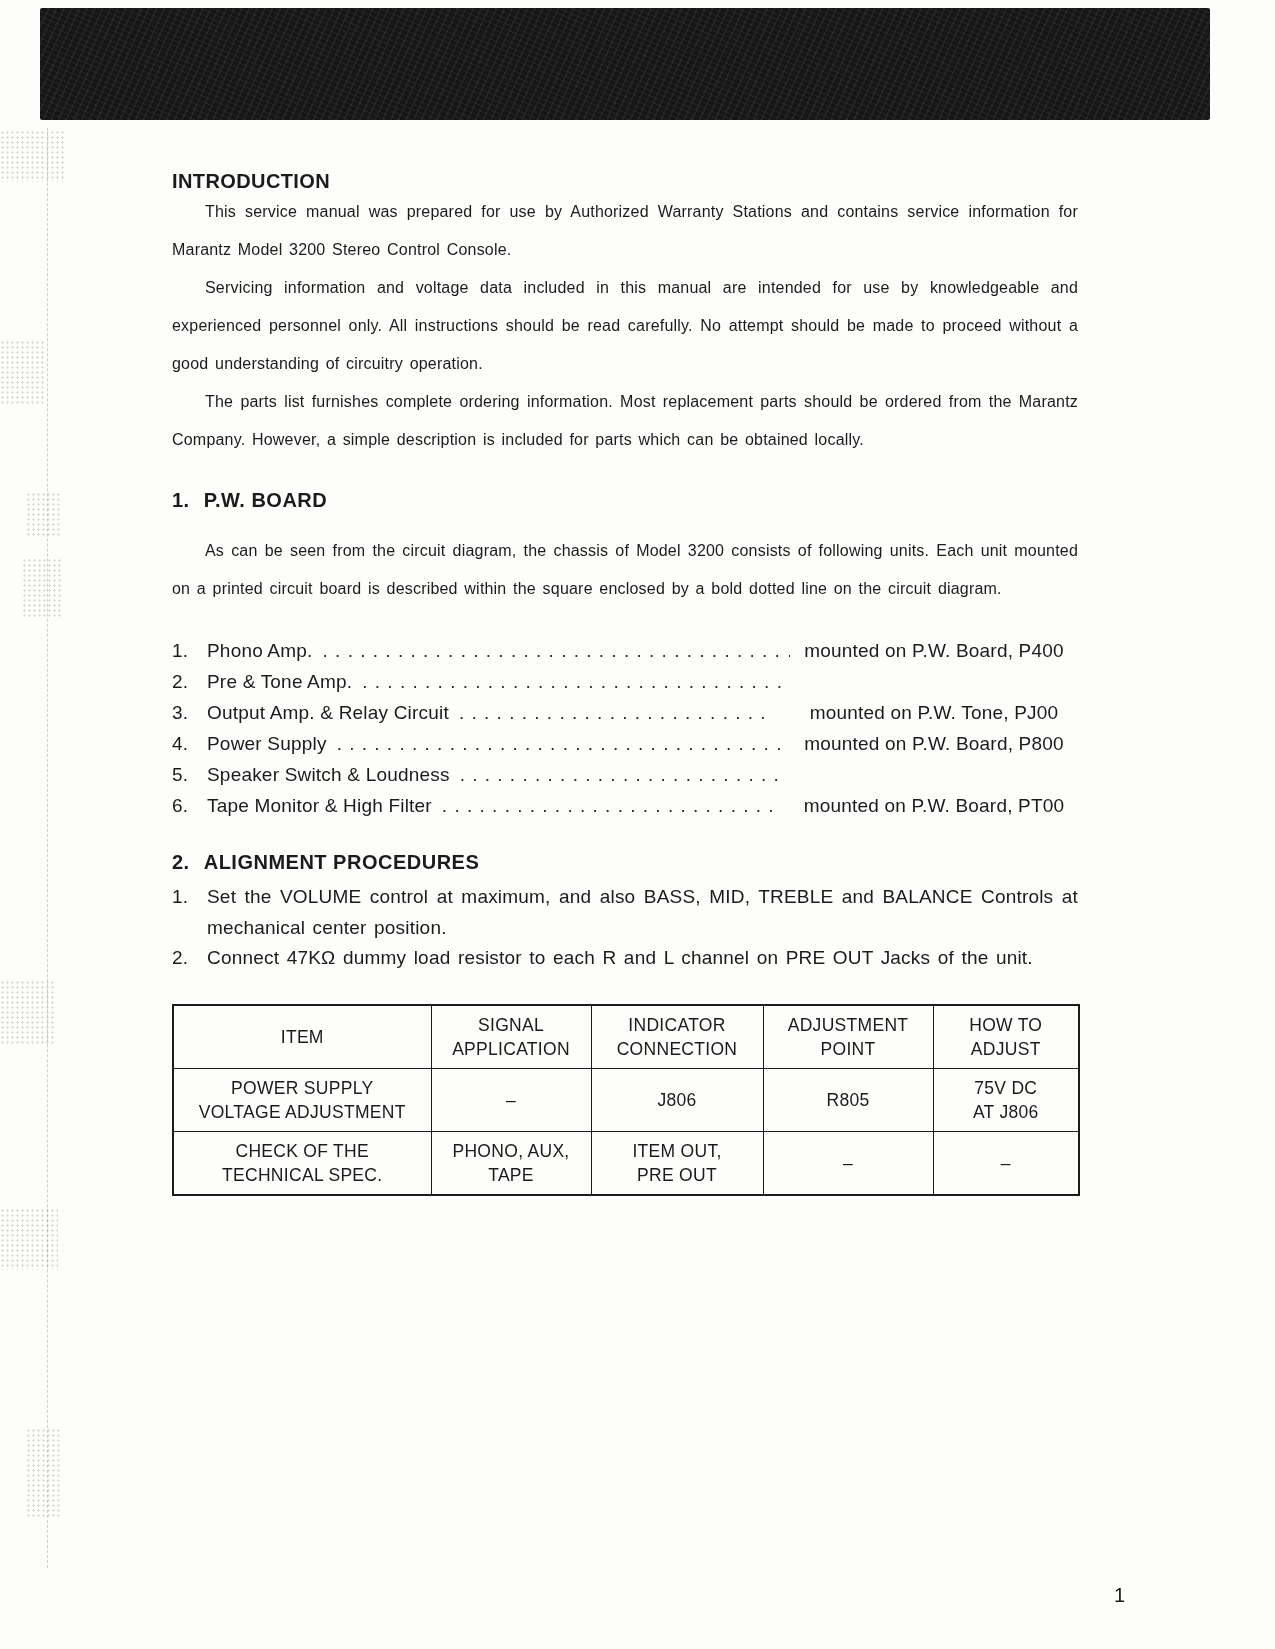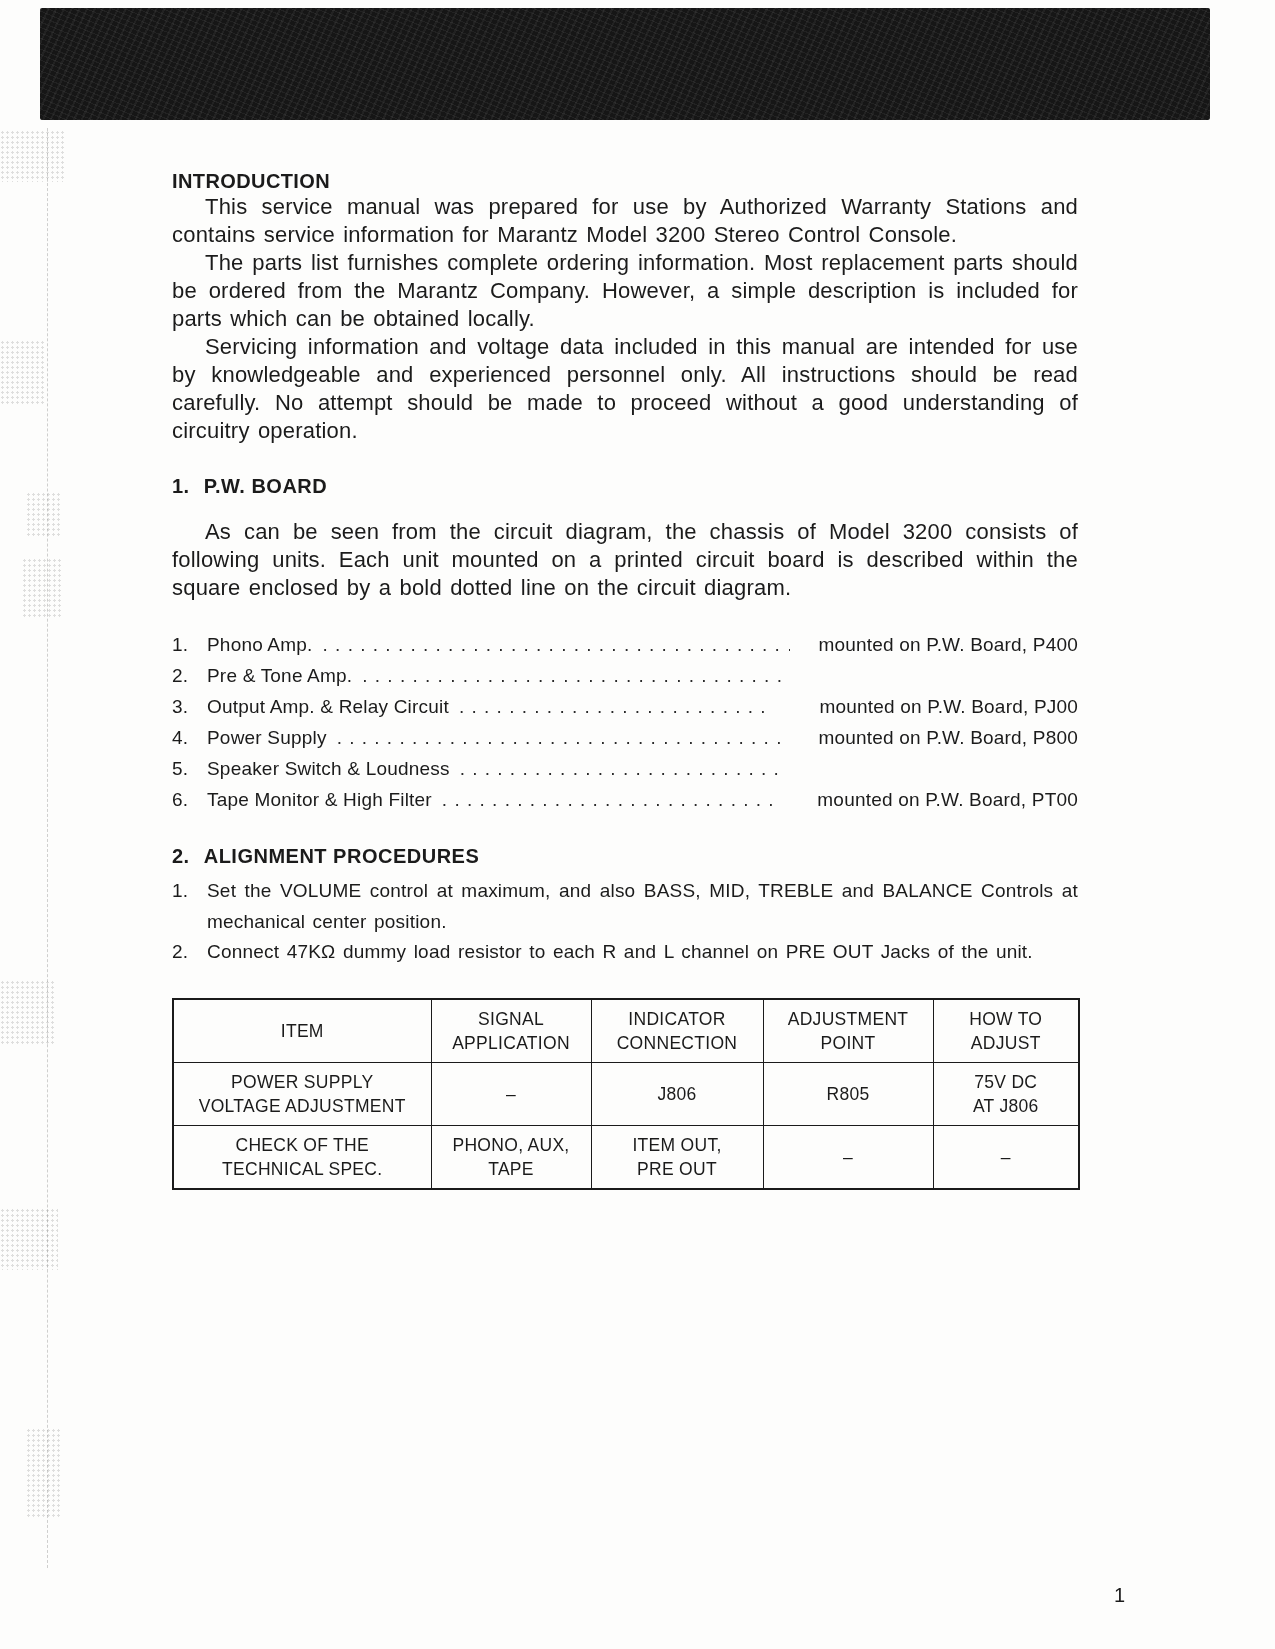--- a/index.html
+++ b/index.html
@@ -44,21 +44,21 @@
   .sp7 { left: 26px; top: 1428px; width: 36px; height: 90px; }
 
   .content {
     position: absolute; left: 172px; top: 170px; width: 906px;
   }
 
   h2.head {
     font-size: 20px; font-weight: bold; letter-spacing: 0.4px;
   }
   .para {
-    font-size: 22px; line-height: 28px;
+    font-size: 16px; line-height: 38px;
     text-align: justify; text-indent: 33px;
     letter-spacing: 0.2px; word-spacing: 2px;
   }
   .sec-head {
     display: flex; gap: 14px;
     font-size: 20px; font-weight: bold; letter-spacing: 0.5px;
     margin-top: 30px;
   }
   .sec-body { margin-top: 20px; }
 
@@ -68,21 +68,21 @@
     display: flex; align-items: baseline;
     font-size: 19px; line-height: 31px;
     letter-spacing: 0.2px;
   }
   .pw-num { width: 35px; flex: none; }
   .pw-label { flex: none; white-space: nowrap; }
   .pw-dots {
     flex: 1 1 auto; overflow: hidden; white-space: nowrap;
     padding: 0 10px; letter-spacing: 1px; color: #2a2a2a;
   }
-  .pw-val { flex: none; white-space: nowrap; text-align: right; width: 288px; }
+  .pw-val { flex: none; white-space: nowrap; text-align: center; width: 288px; }
 
   
   .proc { margin-top: 8px; }
   .proc-row {
     display: flex; font-size: 19px; line-height: 30.5px;
     letter-spacing: 0.2px; word-spacing: 2px; text-align: justify;
   }
   .proc-num { width: 35px; flex: none; }
   .proc-text { flex: 1; }
 
@@ -122,22 +122,22 @@
   <div class="speckle sp3"></div>
   <div class="speckle sp4"></div>
   <div class="speckle sp5"></div>
   <div class="speckle sp6"></div>
   <div class="speckle sp7"></div>
 
   <div class="content">
 
     <h2 class="head">INTRODUCTION</h2>
     <p class="para">This service manual was prepared for use by Authorized Warranty Stations and contains service information for Marantz Model 3200 Stereo Control Console.</p>
+    <p class="para">Servicing information and voltage data included in this manual are intended for use by knowledgeable and experienced personnel only. All instructions should be read carefully. No attempt should be made to proceed without a good understanding of circuitry operation.</p>
     <p class="para">The parts list furnishes complete ordering information. Most replacement parts should be ordered from the Marantz Company. However, a simple description is included for parts which can be obtained locally.</p>
-    <p class="para">Servicing information and voltage data included in this manual are intended for use by knowledgeable and experienced personnel only. All instructions should be read carefully. No attempt should be made to proceed without a good understanding of circuitry operation.</p>
 
     <div class="sec-head">
       <span>1.</span>
       <span>P.W. BOARD</span>
     </div>
     <p class="para sec-body">As can be seen from the circuit diagram, the chassis of Model 3200 consists of following units. Each unit mounted on a printed circuit board is described within the square enclosed by a bold dotted line on the circuit diagram.</p>
 
     <div class="pw-list">
       <div class="pw-row">
         <span class="pw-num">1.</span>
@@ -147,21 +147,21 @@
       </div>
       <div class="pw-row">
         <span class="pw-num">2.</span>
         <span class="pw-label">Pre &amp; Tone Amp.</span>
         <span class="pw-dots">. . . . . . . . . . . . . . . . . . . . . . . . . . . . . . . . . .</span>
       </div>
       <div class="pw-row">
         <span class="pw-num">3.</span>
         <span class="pw-label">Output Amp. &amp; Relay Circuit</span>
         <span class="pw-dots">. . . . . . . . . . . . . . . . . . . . . . . . .</span>
-        <span class="pw-val">mounted on P.W. Board, PJ00</span>
+        <span class="pw-val">mounted on P.W. Tone, PJ00</span>
       </div>
       <div class="pw-row">
         <span class="pw-num">4.</span>
         <span class="pw-label">Power Supply</span>
         <span class="pw-dots">. . . . . . . . . . . . . . . . . . . . . . . . . . . . . . . . . . . .</span>
         <span class="pw-val">mounted on P.W. Board, P800</span>
       </div>
       <div class="pw-row">
         <span class="pw-num">5.</span>
         <span class="pw-label">Speaker Switch &amp; Loudness</span>

